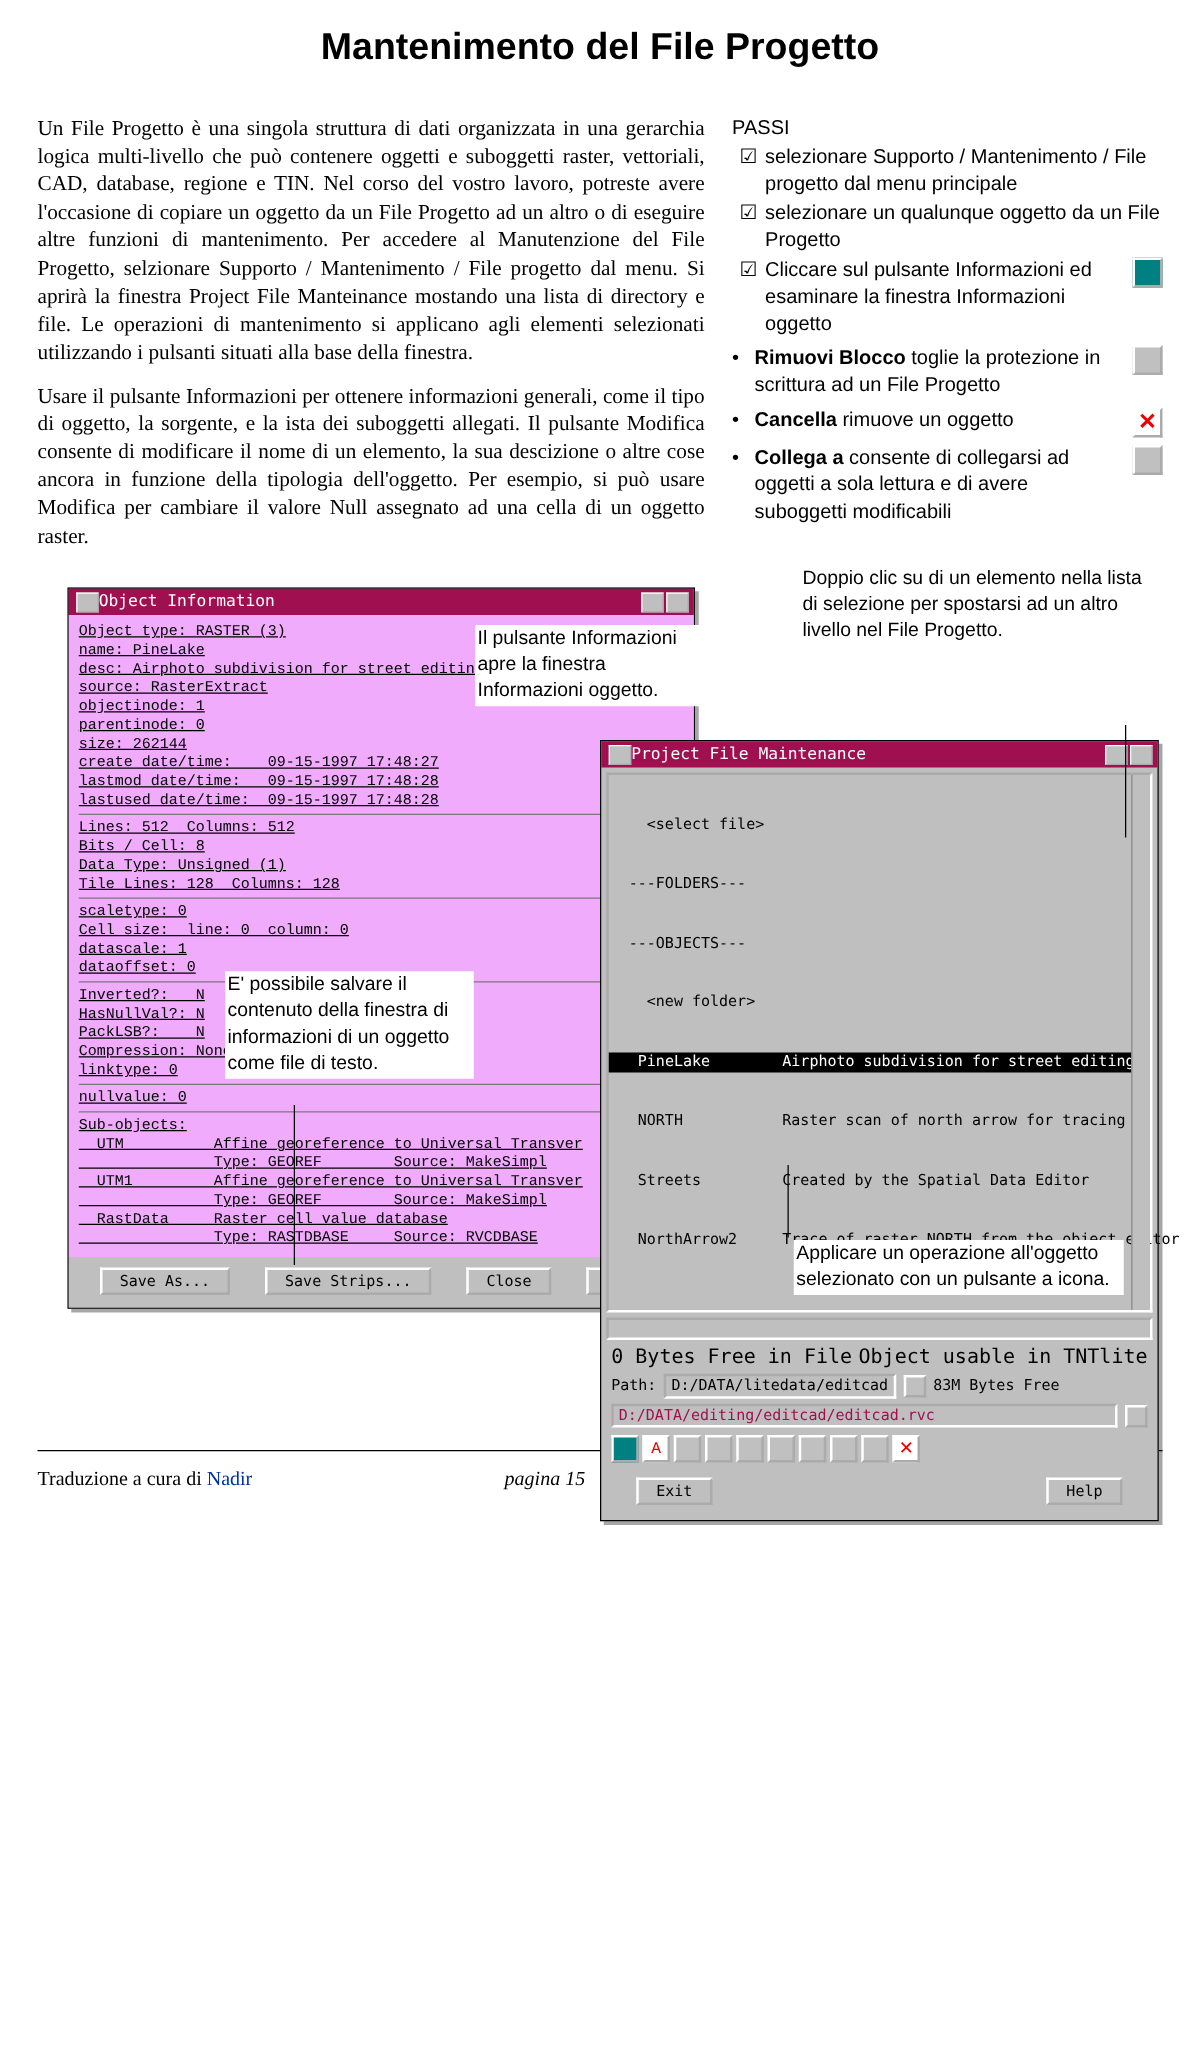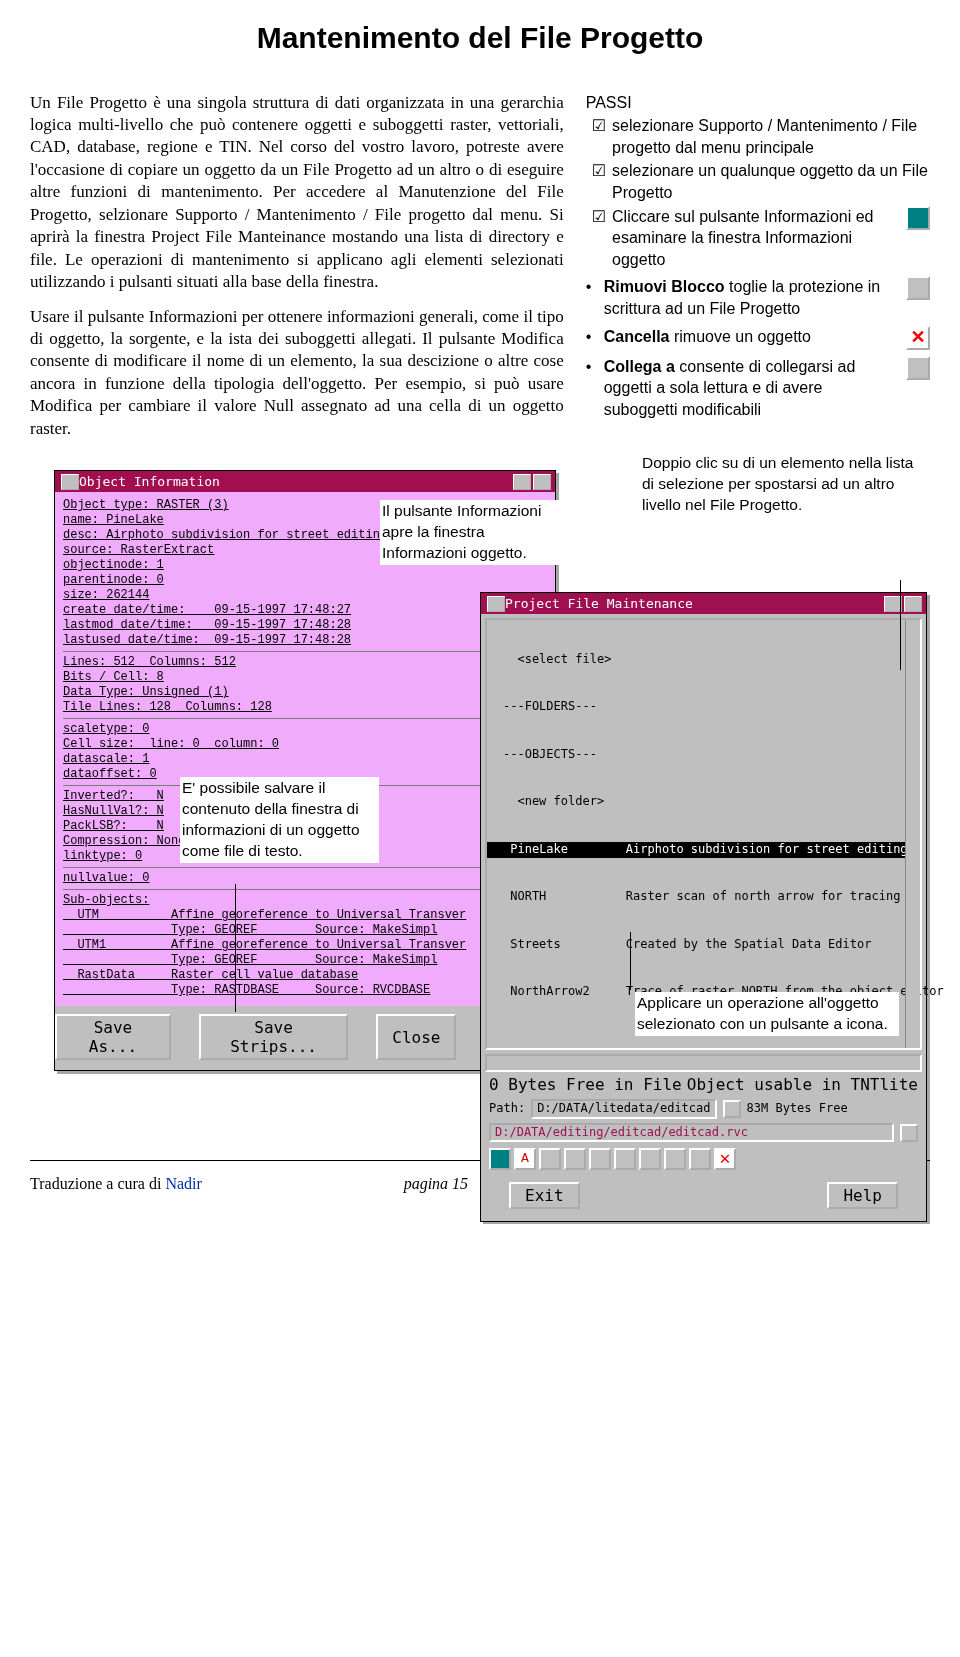--- a/index.html
+++ b/index.html
@@ -120,21 +120,21 @@
     gap: 28px;
     justify-content: center;
     padding: 8px 0 10px 0;
     background: #bfbfbf;
   }
   .winbtn {
     background: #bfbfbf;
     border: 2px outset #fff;
     padding: 2px 14px;
     font-family: "Lucida Console",monospace;
-    font-size: 16px;
+    font-size: 12px;
   }
   .note {
     position: absolute;
     background: #fff;
     font-family: Arial, Helvetica, sans-serif;
     font-size: 15.5px;
     line-height: 1.35;
     padding: 1px 2px;
   }
   .pfm-list {

